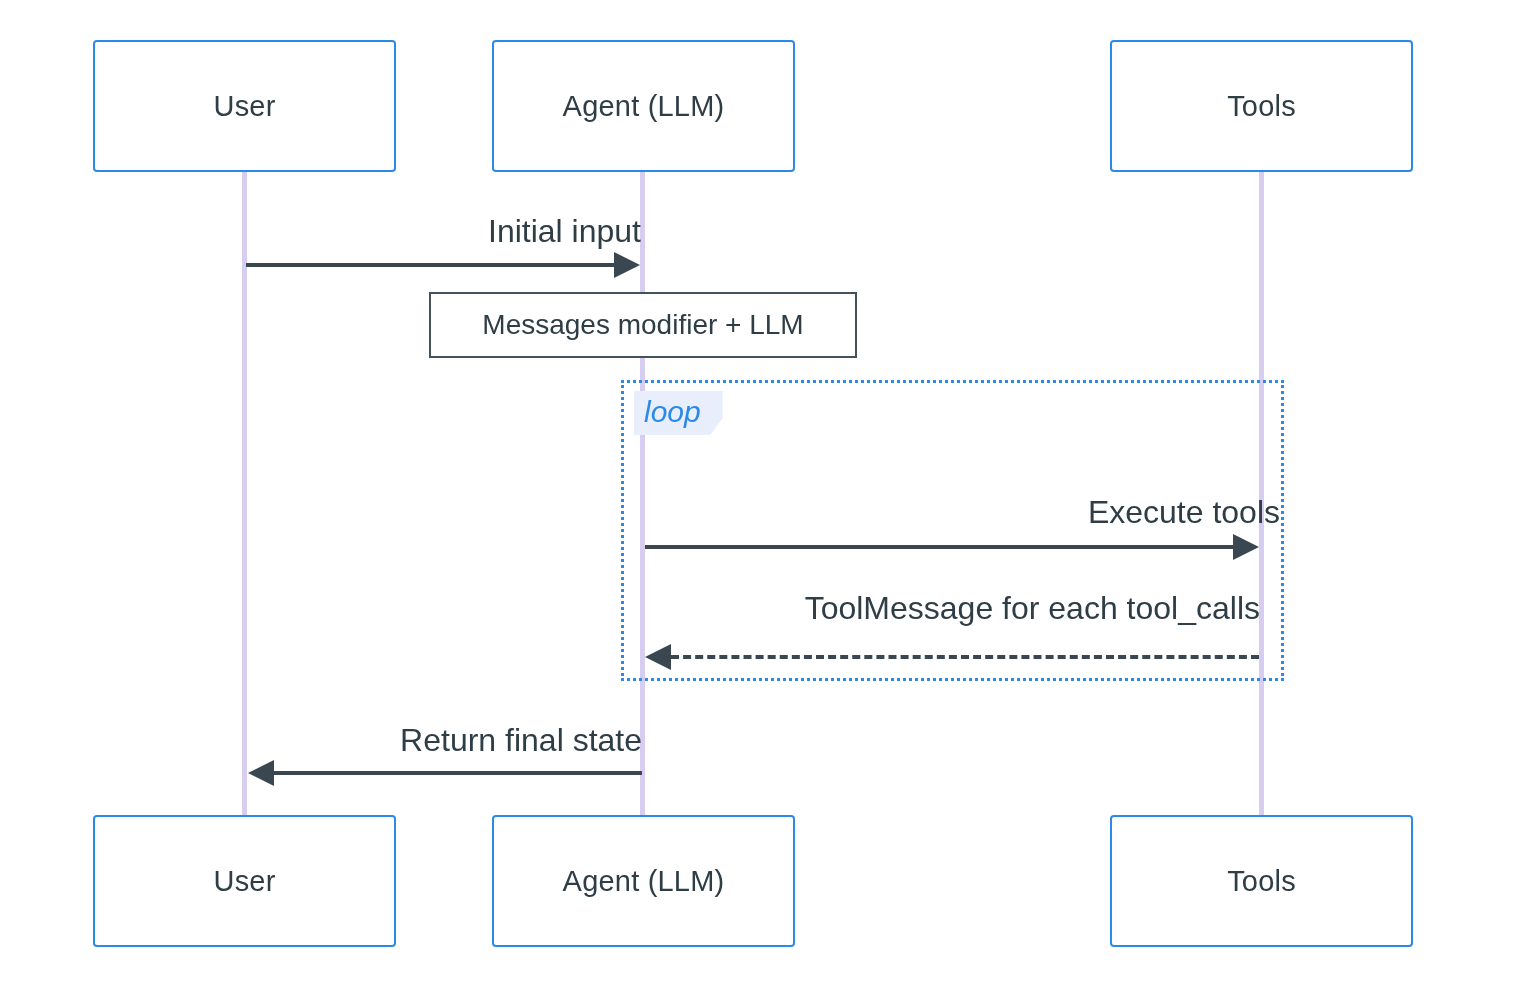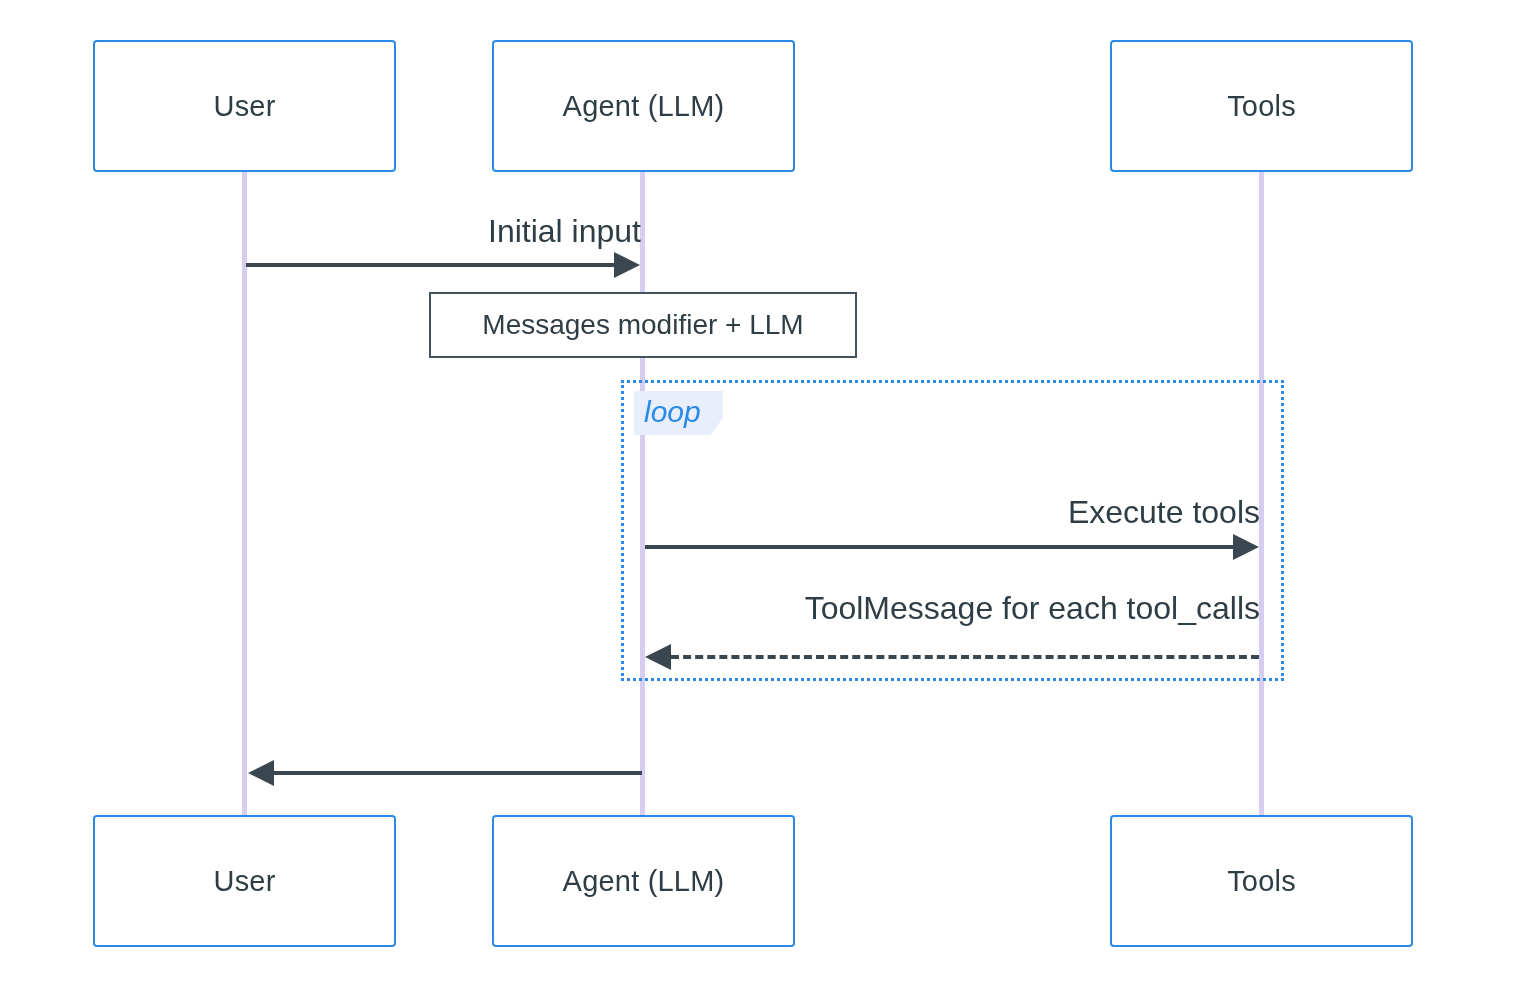--- a/index.html
+++ b/index.html
@@ -163,28 +163,29 @@
 
   <div class="note-box" style="left:429px; top:292px; width:428px; height:66px;">
     <span class="note-label">Messages modifier + LLM</span>
   </div>
 
   <div class="loop-box" style="left:621px; top:380px; width:663px; height:301px;"></div>
 
   <div class="loop-tag" style="left:634px; top:391px;">loop</div>
 
 
-  <div class="msg-label" style="left:645px; top:496px; width:615px;">Execute tools</div>
+  <div class="msg-label" style="left:645px; top:496px; width:615px;padding-left:20px;">Execute tools</div>
   <div class="msg-line" style="left:645px; top:545px; width:588px;"></div>
   <div class="arrowhead right" style="left:1233px; top:534px;"></div>
 
   <div class="msg-label" style="left:645px; top:592px; width:615px;">ToolMessage for each tool_calls</div>
   <div class="msg-line dashed" style="left:671px; top:655px; width:588px;"></div>
   <div class="arrowhead left" style="left:645px; top:644px;"></div>
 
+  <div class="msg-label" style="left:244px; top:724px; width:398px;">Return final state</div>
   <div class="msg-line" style="left:274px; top:771px; width:368px;"></div>
   <div class="arrowhead left" style="left:248px; top:760px;"></div>
 
   <div class="actor-box" style="left:93px; top:815px; width:303px; height:132px;">
     <span class="actor-label">User</span>
   </div>
 
   <div class="actor-box" style="left:492px; top:815px; width:303px; height:132px;">
     <span class="actor-label">Agent (LLM)</span>
   </div>

